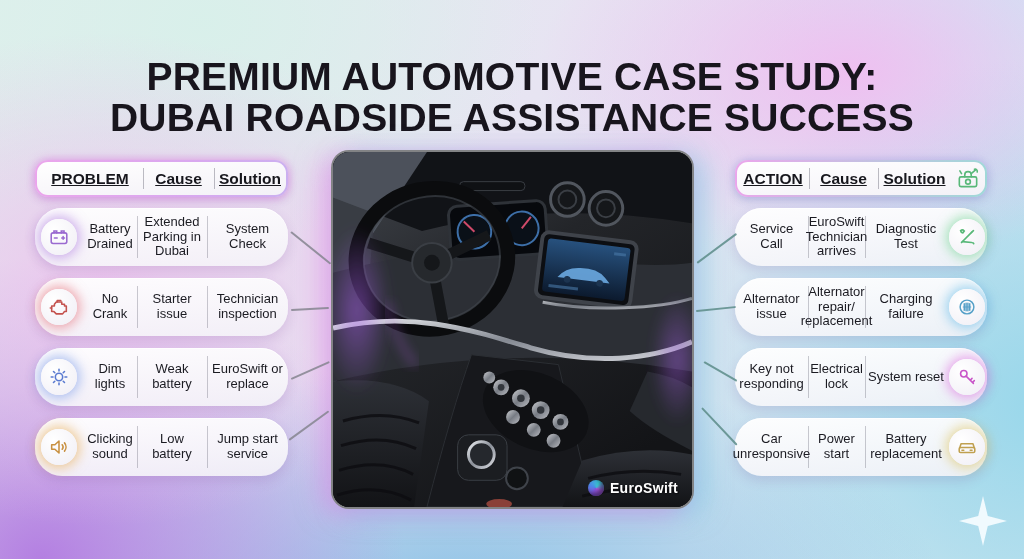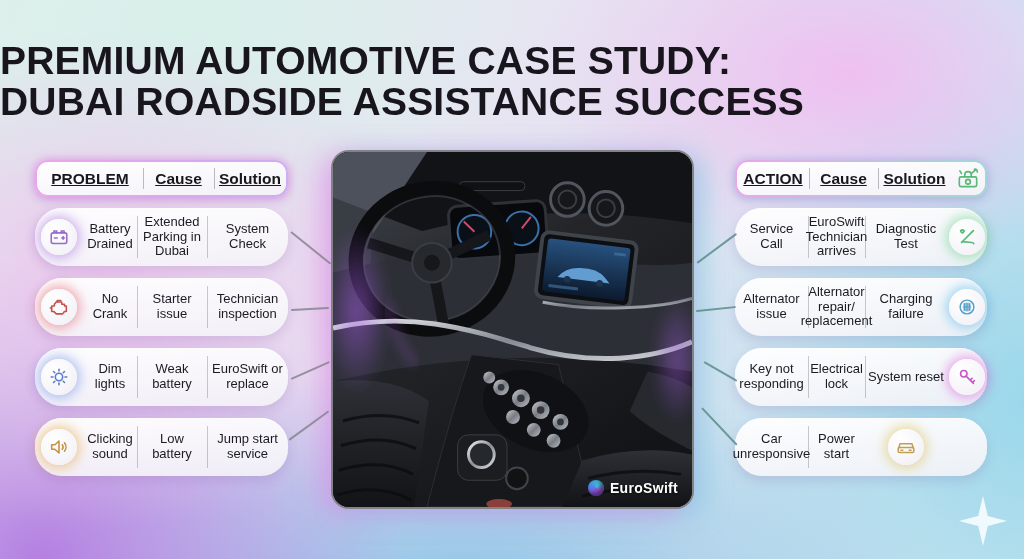--- a/index.html
+++ b/index.html
@@ -9,21 +9,21 @@
     background:
       radial-gradient(480px 300px at 83% 13%, rgba(242,185,240,.85) 0%, rgba(242,185,240,0) 65%),
       radial-gradient(560px 380px at 10% 50%, rgba(238,190,238,.80) 0%, rgba(238,190,238,0) 65%),
       radial-gradient(520px 430px at 4% 100%, rgba(178,122,225,.95) 0%, rgba(178,122,225,0) 70%),
       radial-gradient(700px 360px at 45% 110%, rgba(125,188,228,.90) 0%, rgba(125,188,228,0) 70%),
       radial-gradient(560px 480px at 103% 72%, rgba(148,214,234,.95) 0%, rgba(148,214,234,0) 72%),
       radial-gradient(480px 320px at 20% 4%, rgba(216,240,234,.95) 0%, rgba(216,240,234,0) 70%),
       radial-gradient(400px 300px at 100% 0%, rgba(205,232,244,.90) 0%, rgba(205,232,244,0) 70%),
       linear-gradient(115deg,#dff0ec 0%,#e7e4f2 45%,#cfe6f0 100%);
   }
-  .title{position:absolute;top:40px;left:0;width:100%;
+  .title{position:absolute;top:56px;left:0;width:100%;text-align:center;
     font-weight:800;font-size:39px;line-height:41px;letter-spacing:.2px;color:#18151d;}
   
   .panel{position:absolute;top:160px;width:253px;}
   .panel.left{left:35px;}
   .panel.right{left:735px;width:252px;}
   .hdr-wrap{border-radius:13px;padding:2px;height:37px;box-sizing:border-box;margin-bottom:11px;}
   .hdr-wrap.pink{background:linear-gradient(100deg,#eba6ec,#d9a8ef 60%,#cbb0f0);
     box-shadow:0 0 10px rgba(225,135,230,.75),0 3px 8px rgba(140,90,180,.25);}
   .hdr-wrap.duo{background:linear-gradient(100deg,#eba6ec,#9fd9d8);
     box-shadow:0 0 10px rgba(170,160,230,.6),0 3px 8px rgba(100,140,170,.25);}
@@ -217,20 +217,21 @@
           <circle cx="8.5" cy="8.5" r="3.5"></circle>
           <path d="M11 11l8 8M15.5 15.5l2-2M18 18l2-2"></path>
         </svg>
           </span>
         </div>
     </div>
 
     <div class="row">
       <div class="cell">Car unresponsive</div>
       <div class="cell div">Power start</div>
+      <div class="cell div">Battery replacement</div>
       <div class="icon-cell">
           <span class="icirc g-gold">
         <svg width="22" height="22" viewBox="0 0 24 24" fill="none" stroke="#c0a050" stroke-width="1.7" stroke-linejoin="round" stroke-linecap="round">
           <path d="M4 13l1.5-4.5h13L20 13"></path>
           <rect x="3.5" y="12.5" width="17" height="5.5" rx="1.5"></rect>
           <path d="M6.5 15.5h2M15.5 15.5h2"></path>
         </svg>
           </span>
         </div>
     </div>

